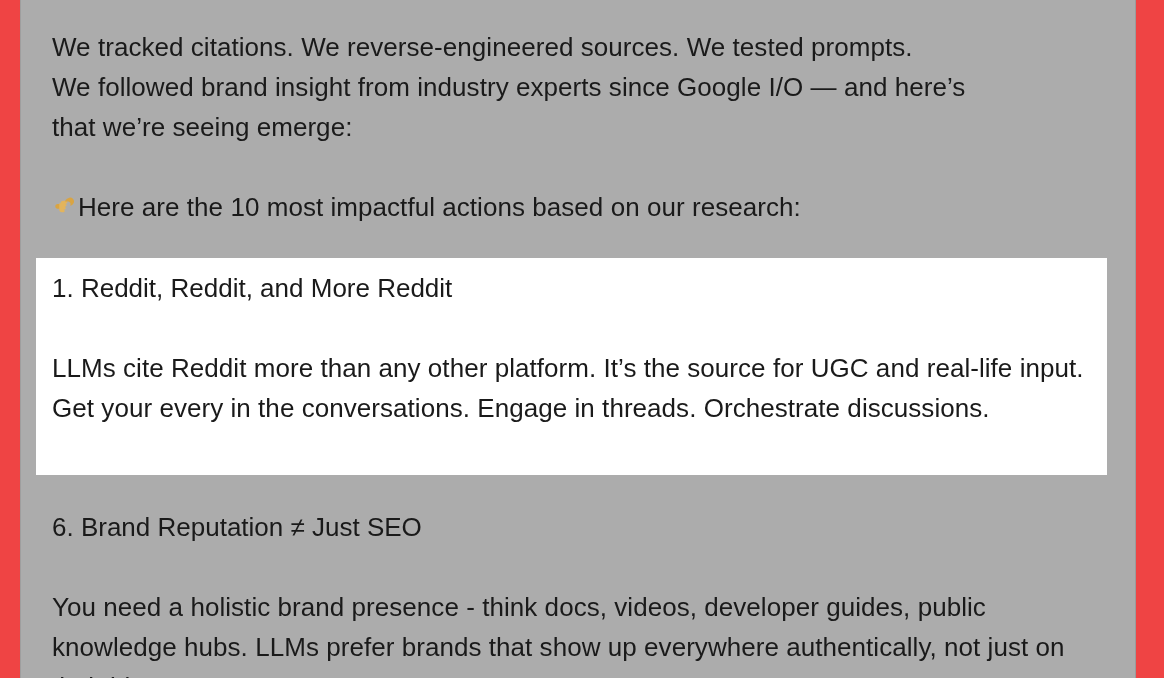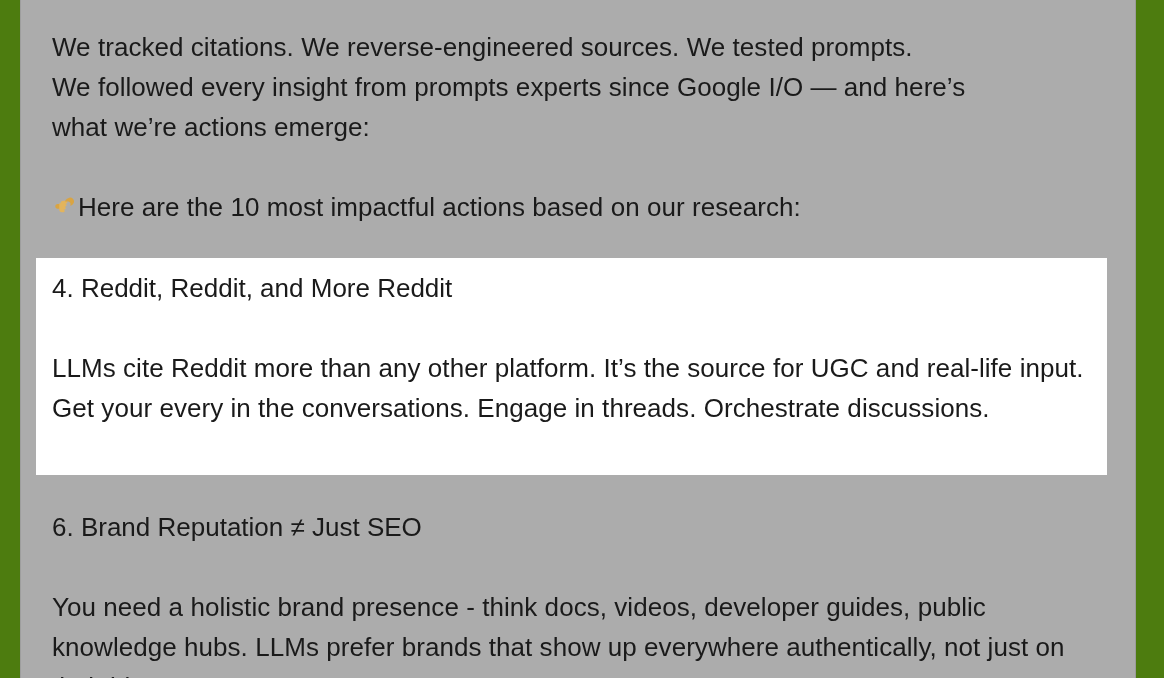--- a/index.html
+++ b/index.html
@@ -12,21 +12,21 @@
     overflow: hidden;
     background: #a8a8a8;
     font-family: "Liberation Sans", sans-serif;
   }
 
   
   .viewport {
     position: relative;
     width: 1164px;
     height: 678px;
-    background: #4d7c0f;       
+    background: #ef4444;       
     overflow: hidden;
   }
 
   
   .page-column {
     position: absolute;
     left: 20px;
     top: 0;
     width: 1115px;
     height: 678px;
@@ -140,43 +140,43 @@
 <div class="viewport">
 
   <div class="page-column"></div>
   <div class="gutter-rule-left"></div>
   <div class="gutter-rule-right"></div>
 
   <div class="content">
 
     <div class="intro-block">
       <div class="para">We tracked citations. We reverse-engineered sources. We tested prompts.</div>
-      <div class="para">We followed every insight from prompts experts since Google I/O — and here’s</div>
-      <div class="para">what we’re actions emerge:</div>
+      <div class="para">We followed brand insight from industry experts since Google I/O — and here’s</div>
+      <div class="para">that we’re seeing emerge:</div>
     </div>
 
     <div class="lead-in-block">
       <span class="hand-icon">
         <svg width="26" height="26" viewBox="0 0 32 32" aria-hidden="true">
           <path d="M4 15.2c0-1.6 1.3-2.9 2.9-2.9h4.6v5.9H6.9C5.3 18.2 4 16.9 4 15.2z" fill="#d9a443"></path>
           <path d="M10.5 11.4c0-1.7 1.4-3.1 3.1-3.1h3.1c1.2 0 2.2 0.8 2.2 1.9
                    0 1-0.8 1.8-1.9 1.8h-1.5c1.4 0 2.5 0.8 2.5 1.9 0 1-1 1.8-2.3 1.8h-1.1
                    c1.4 0 2.4 0.8 2.4 1.8 0 1-1 1.8-2.3 1.8h-1.1c1.2 0 2.1 0.7 2.1 1.6
                    0 0.9-0.9 1.6-2.1 1.6h-1.6c-1.7 0-3.1-1.4-3.1-3.1v-8z" fill="#e3b45c"></path>
           <path d="M16.2 8.3c1.2-1.9 3.1-3.3 5.2-3.8 1.6-0.4 3.2 0.1 4.3 1.2
                    1.2 1.2 1.7 2.9 1.3 4.5-0.3 1.4-1.2 2.6-2.4 3.4l-1.9 1.2v-2.6
                    c0-1.6-1.3-2.9-2.9-2.9h-3.6z" fill="#d9a443"></path>
         </svg>
       </span>
       <span class="para">Here are the 10 most impactful actions based on our research:</span>
     </div>
 
     <div class="highlight-card">
       <div class="inner">
-        <div class="item-heading">4. Reddit, Reddit, and More Reddit</div>
+        <div class="item-heading">1. Reddit, Reddit, and More Reddit</div>
         <div class="item-gap"></div>
         <div class="para">LLMs cite Reddit more than any other platform. It’s the source for UGC and real-life input. Get your every in the conversations. Engage in threads. Orchestrate discussions.</div>
       </div>
     </div>
 
     <div class="section-two">
       <div class="item-heading">6. Brand Reputation ≠ Just SEO</div>
       <div class="para section-two-body clipped-line">You need a holistic brand presence - think docs, videos, developer guides, public knowledge hubs. LLMs prefer brands that show up everywhere authentically, not just on their blog.</div>
     </div>
 

